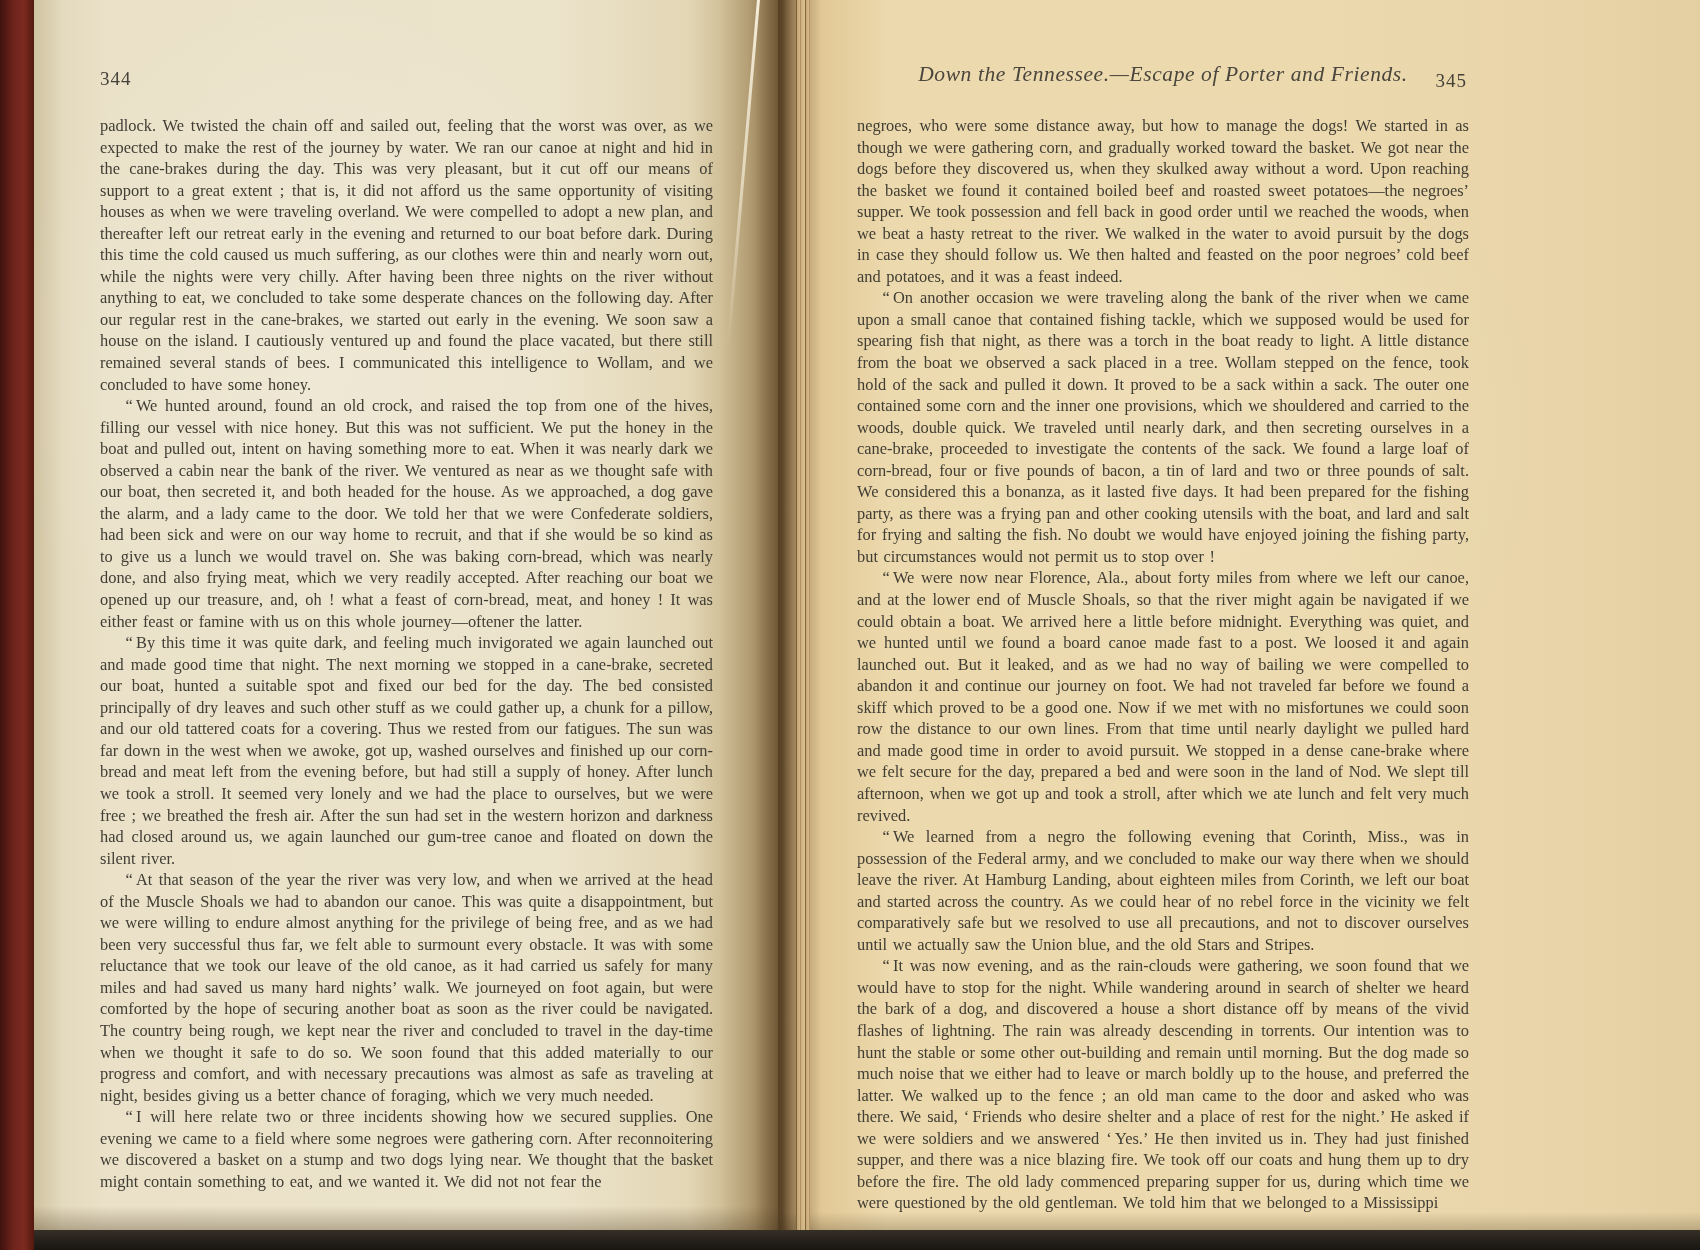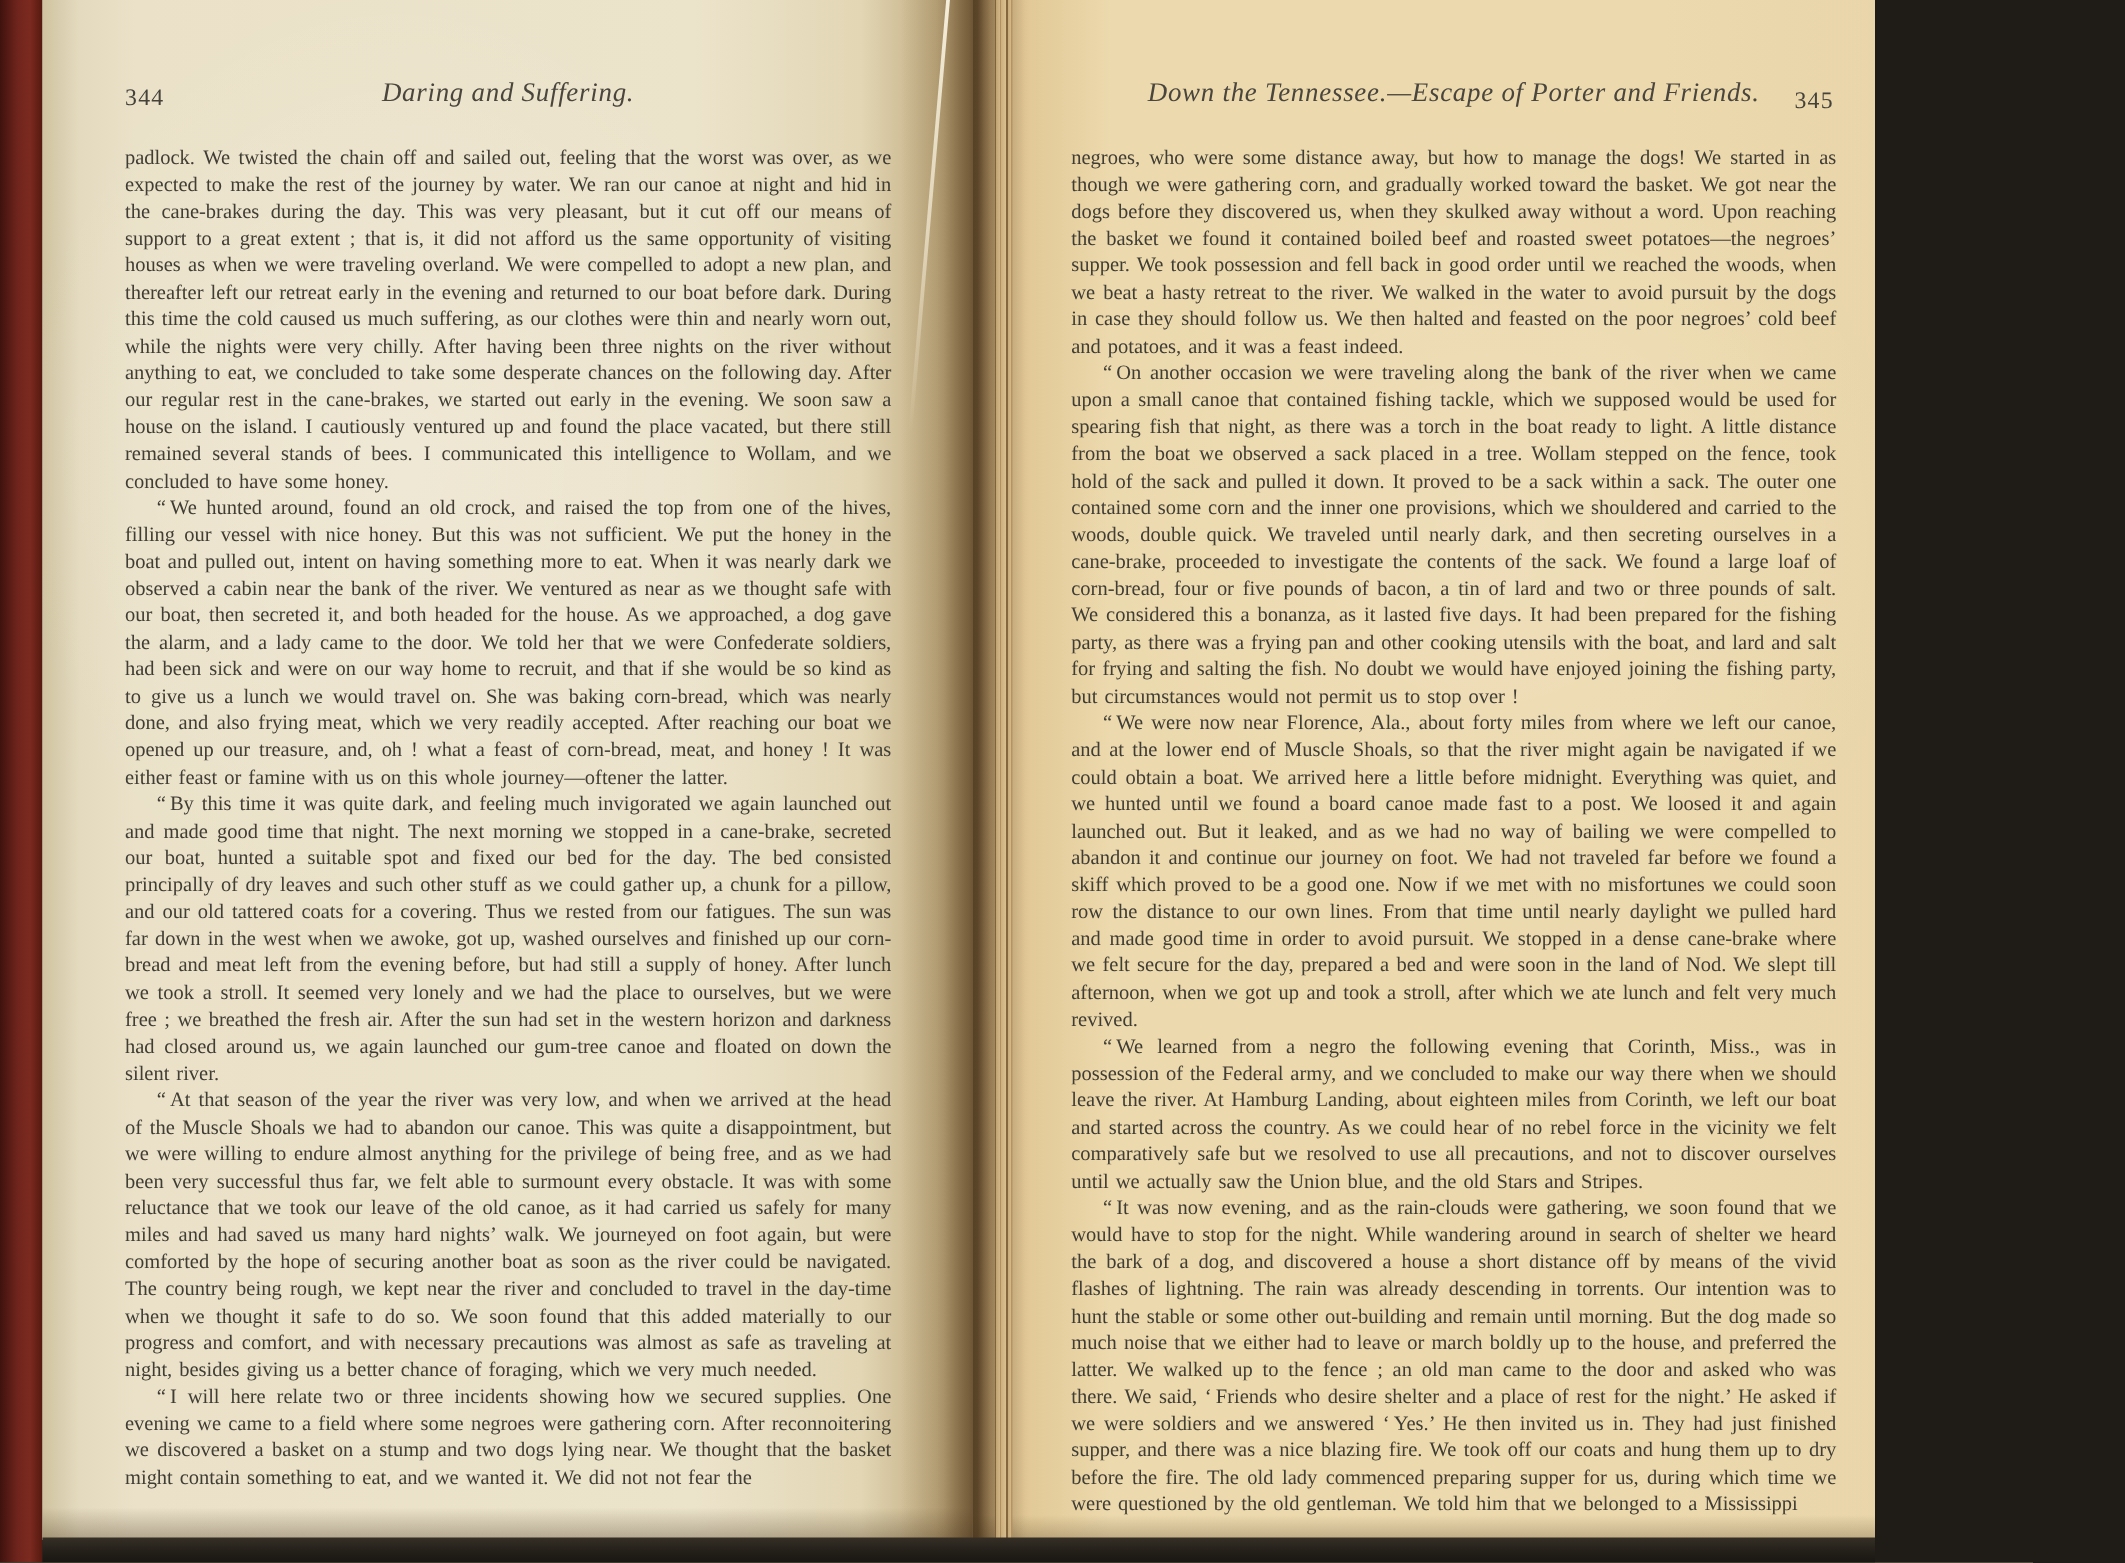--- a/index.html
+++ b/index.html
@@ -1,18 +1,18 @@
 <!DOCTYPE html>
 <html><head>
 <meta charset="utf-8">
 <style>
   html, body { margin: 0; padding: 0; background: #1f1c17; }
   .canvas {
     position: relative;
-    width: 1500px;
+    width: 1700px;
     height: 1250px;
     overflow: hidden;
     font-family: "Liberation Serif", "DejaVu Serif", serif;
     background: #29251e;
   }
   
   .cover-strip {
     position: absolute; left: 0; top: 0; width: 34px; height: 1250px;
     background: linear-gradient(90deg, #3f120e 0%, #6e241c 40%, #7c2a20 70%, #54190f 100%);
   }
@@ -108,21 +108,20 @@
   <div class="page right-page"></div>
 
   <div class="gutter"></div>
   <div class="page-edge-lines"></div>
   <div class="gutter-crease"></div>
 
   <div class="table-strip"></div>
 
   <div class="page-header left-header">
     <span class="page-num">344</span>
-    <span class="running-title">Daring and Suffering.</span>
   </div>
 
   <div class="page-header right-header">
     <span class="running-title">Down the Tennessee.—Escape of Porter and Friends.</span>
     <span class="page-num">345</span>
   </div>
 
   <div class="page-body left-body">
       <p>padlock.  We twisted the chain off and sailed out, feeling that the worst was over, as we expected to make the rest of the journey by water.  We ran our canoe at night and hid in the cane-brakes during the day.  This was very pleasant, but it cut off our means of support to a great extent&nbsp;; that is, it did not afford us the same opportunity of visiting houses as when we were traveling overland.  We were compelled to adopt a new plan, and thereafter left our retreat early in the evening and returned to our boat before dark.  During this time the cold caused us much suffering, as our clothes were thin and nearly worn out, while the nights were very chilly.  After having been three nights on the river without anything to eat, we concluded to take some desperate chances on the following day.  After our regular rest in the cane-brakes, we started out early in the evening.  We soon saw a house on the island.  I cautiously ventured up and found the place vacated, but there still remained several stands of bees.  I communicated this intelligence to Wollam, and we concluded to have some honey.</p>
       <p>“ We hunted around, found an old crock, and raised the top from one of the hives, filling our vessel with nice honey.  But this was not sufficient.  We put the honey in the boat and pulled out, intent on having something more to eat.  When it was nearly dark we observed a cabin near the bank of the river.  We ventured as near as we thought safe with our boat, then secreted it, and both headed for the house.  As we approached, a dog gave the alarm, and a lady came to the door.  We told her that we were Confederate soldiers, had been sick and were on our way home to recruit, and that if she would be so kind as to give us a lunch we would travel on.  She was baking corn-bread, which was nearly done, and also frying meat, which we very readily accepted.  After reaching our boat we opened up our treasure, and, oh&nbsp;! what a feast of corn-bread, meat, and honey&nbsp;! It was either feast or famine with us on this whole journey—oftener the latter.</p>

